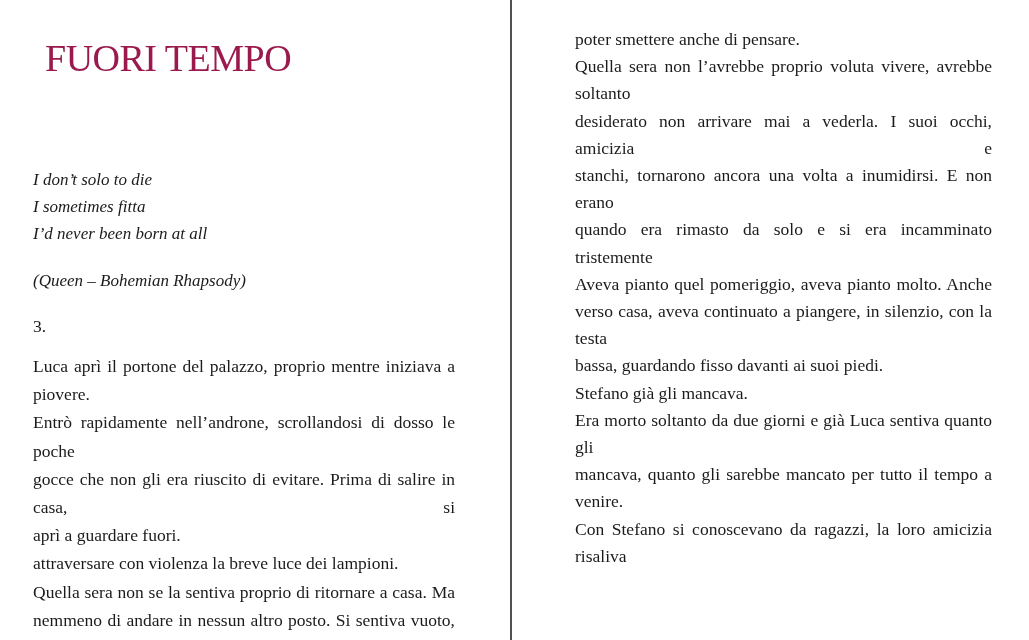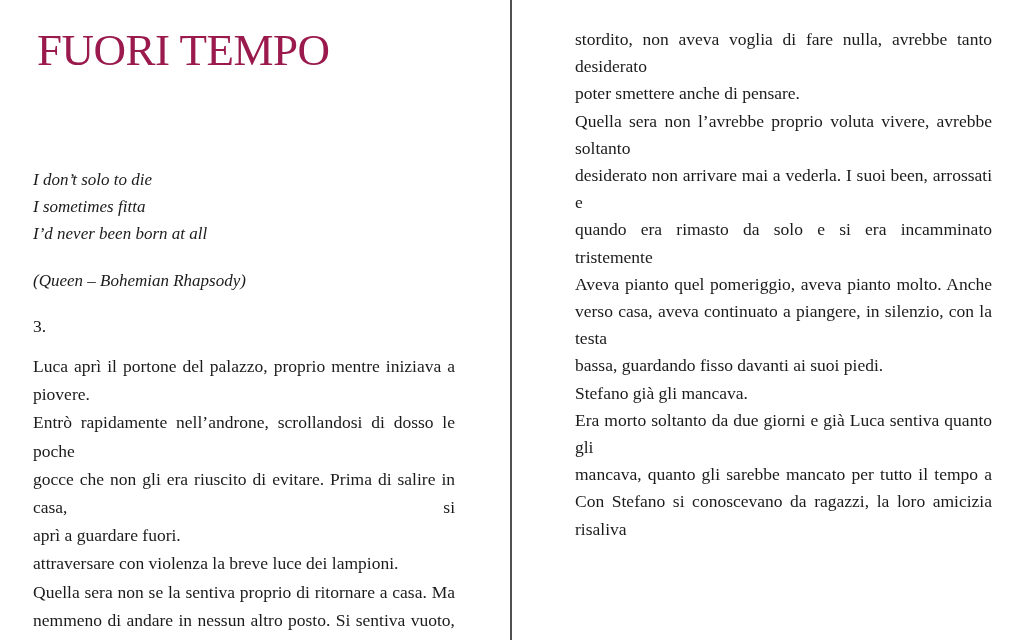--- a/index.html
+++ b/index.html
@@ -29,22 +29,22 @@
     top: 0;
     height: 640px;
   }
   .page-left  { left: 33px;  width: 422px; }
   .page-right { left: 575px; width: 417px; }
 
   .title {
     position: absolute;
     top: 24px;
     left: 0;
-    margin: 4px;
-    font-size: 45px;
+    margin: 12px;
+    font-size: 38px;
     line-height: 44px;
     font-weight: normal;
     letter-spacing: -0.5px;
     color: var(--c-title, #9b1a4e);
     white-space: nowrap;
   }
   .epigraph {
     position: absolute;
     top: 166px;
     left: 0;
@@ -112,28 +112,29 @@
         <div class="line">attraversare con violenza la breve luce dei lampioni.</div>
         <div class="line j">Quella sera non se la sentiva proprio di ritornare a casa. Ma</div>
         <div class="line j">nemmeno di andare in nessun altro posto. Si sentiva vuoto,</div>
       </div>
   </section>
 
   <div class="divider"></div>
 
   <section class="page page-right">
     <div class="body" id="right-body">
-        <div class="line j">stordito, non aveva voglia di fare nulla, avrebbe tanto desiderato</div>
         <div class="line">poter smettere anche di pensare.</div>
         <div class="line j">Quella sera non l’avrebbe proprio voluta vivere, avrebbe soltanto</div>
-        <div class="line j">desiderato non arrivare mai a vederla. I suoi been, arrossati e</div>
+        <div class="line j">desiderato non arrivare mai a vederla. I suoi occhi, amicizia e</div>
+        <div class="line j">stanchi, tornarono ancora una volta a inumidirsi. E non erano</div>
         <div class="line j">quando era rimasto da solo e si era incamminato tristemente</div>
         <div class="line j">Aveva pianto quel pomeriggio, aveva pianto molto. Anche</div>
         <div class="line j">verso casa, aveva continuato a piangere, in silenzio, con la testa</div>
         <div class="line">bassa, guardando fisso davanti ai suoi piedi.</div>
         <div class="line">Stefano già gli mancava.</div>
         <div class="line j">Era morto soltanto da due giorni e già Luca sentiva quanto gli</div>
         <div class="line j">mancava, quanto gli sarebbe mancato per tutto il tempo a</div>
+        <div class="line">venire.</div>
         <div class="line j">Con Stefano si conoscevano da ragazzi, la loro amicizia risaliva</div>
       </div>
   </section>
 
 </div>
 
 </body></html>

